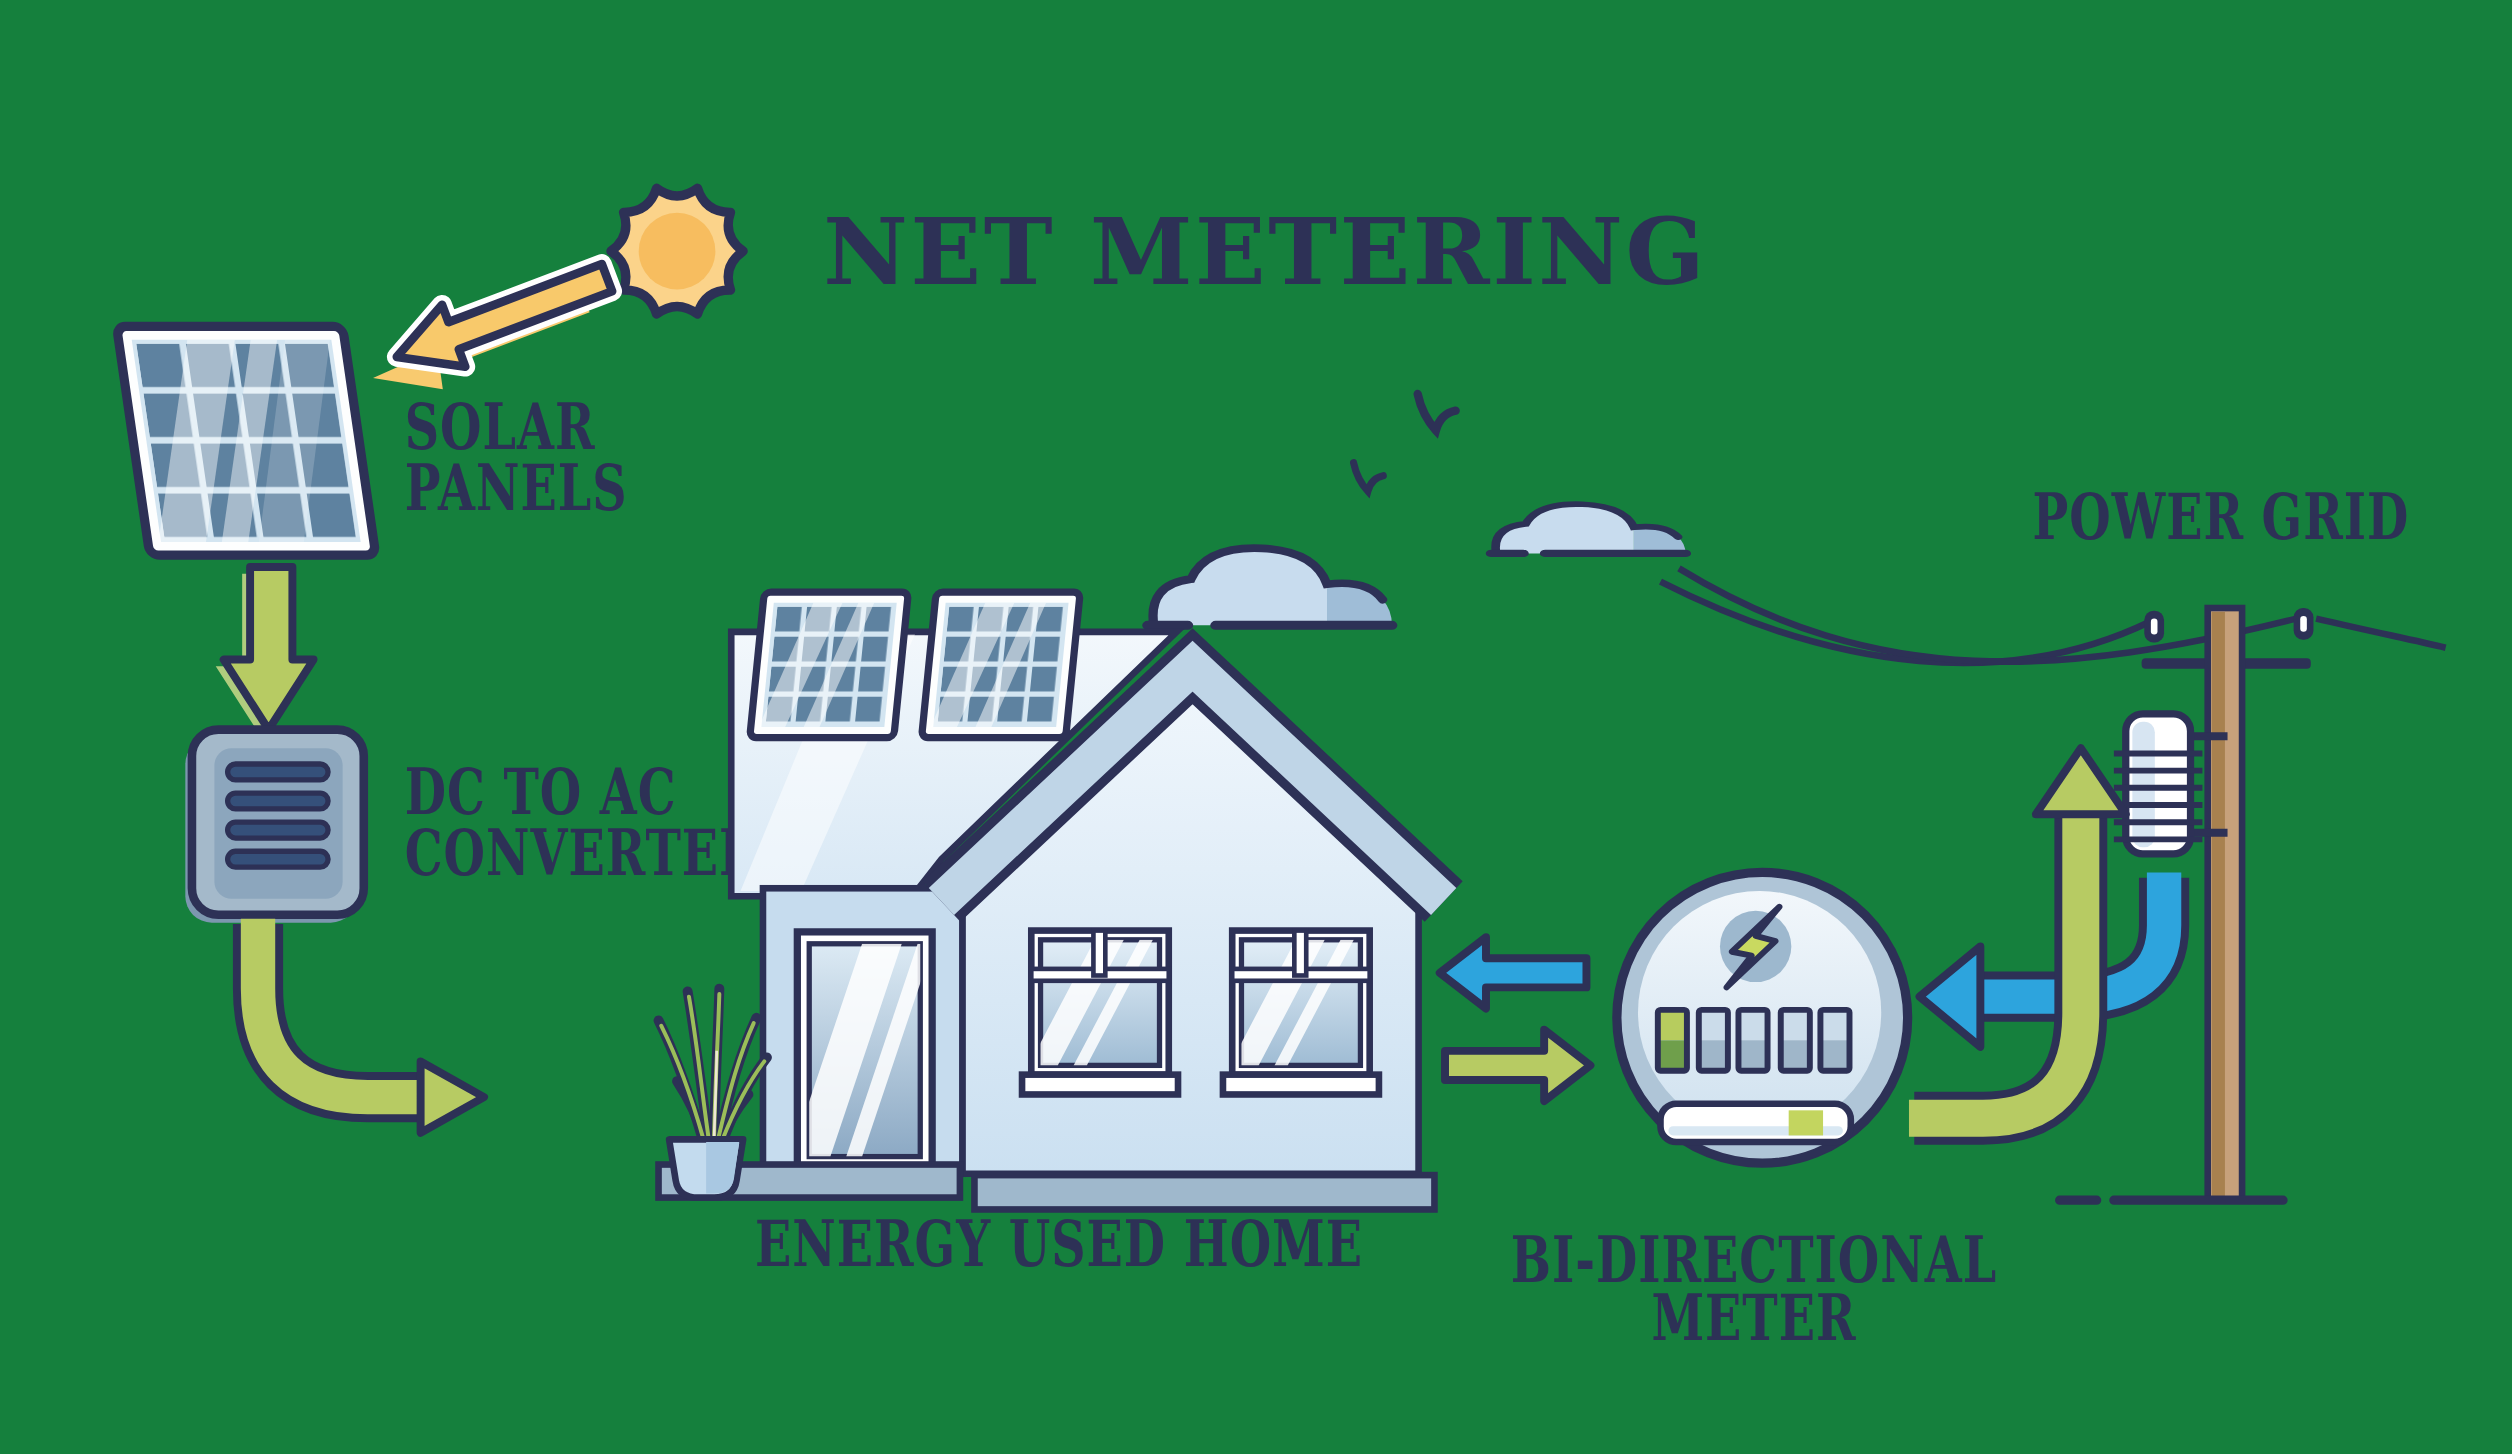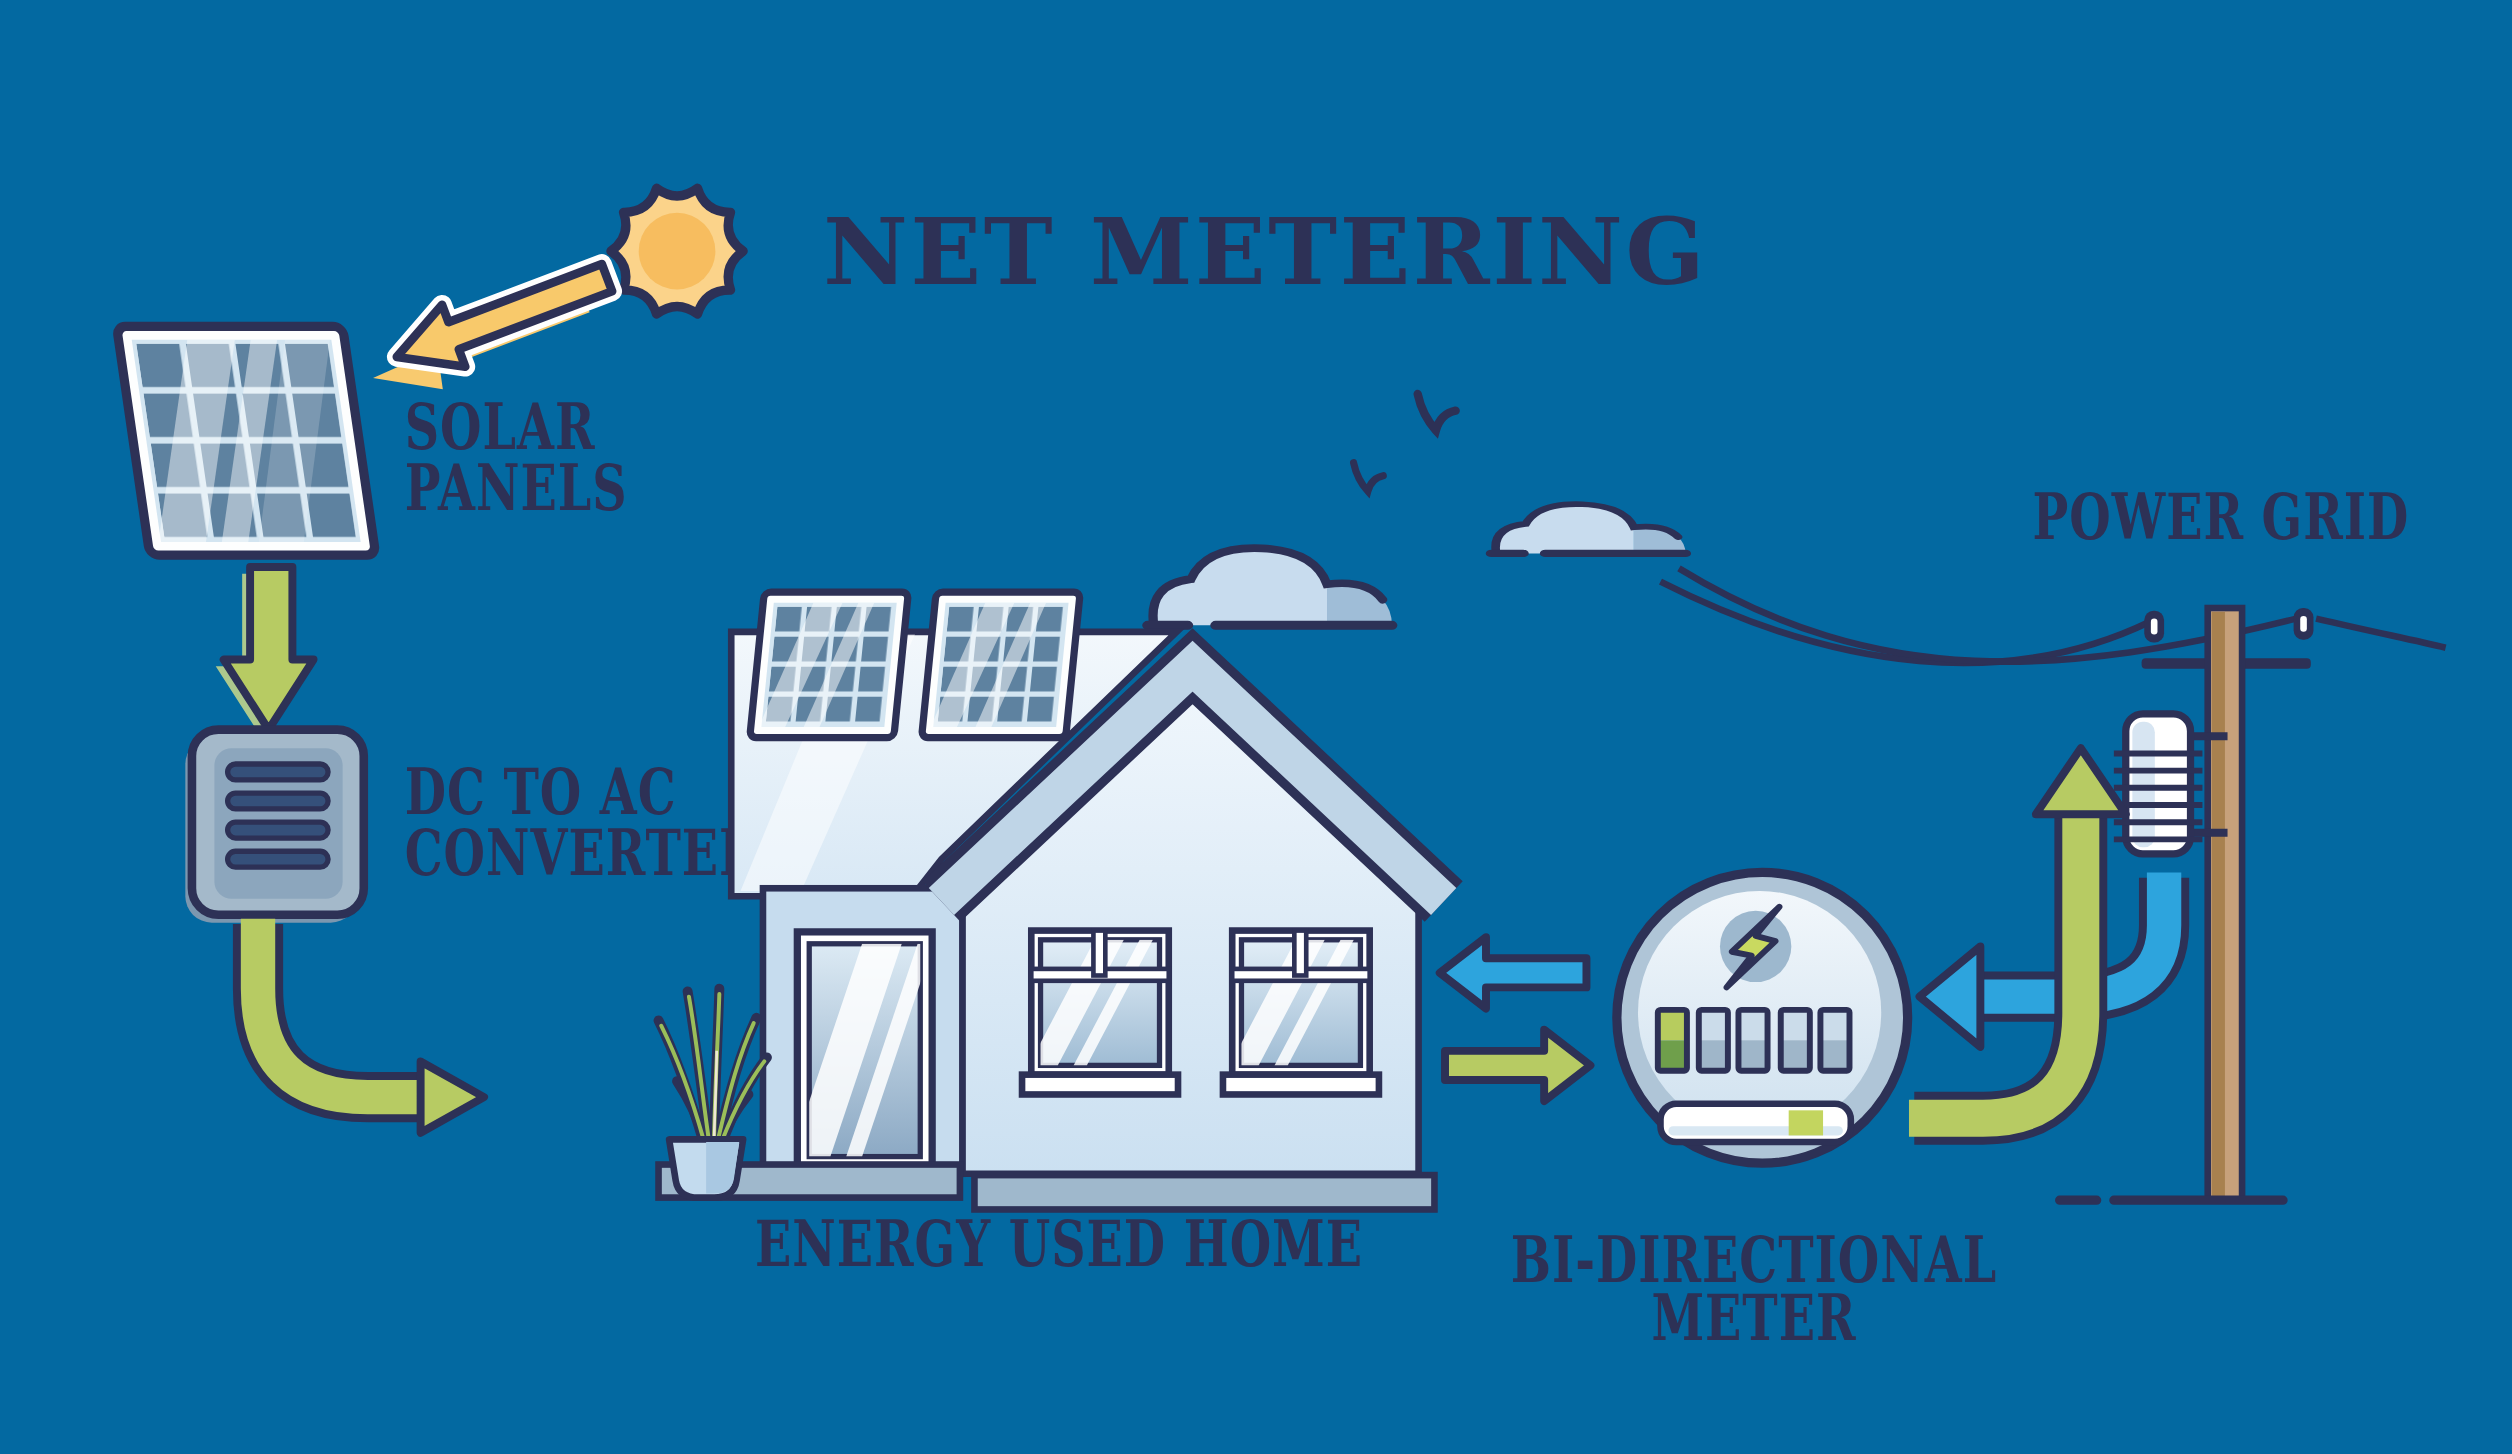--- a/index.html
+++ b/index.html
@@ -1,16 +1,16 @@
 <!DOCTYPE html>
 <html style="font-size:10.6px"><head>
 <meta charset="utf-8">
 <style>
   html,body{margin:0;padding:0;background:#ffffff;}
-  .stage{width:2512px;height:1454px;position:relative;background:#0369a1;overflow:hidden;}
+  .stage{width:2512px;height:1454px;position:relative;background:#15803d;overflow:hidden;}
   svg{display:block;}
   text{font-family:"DejaVu Serif","Liberation Serif",serif;font-weight:bold;fill:#2D3156;}
   .title{font-size:70px;letter-spacing:2px;}
   .lbl{font-size:48px;letter-spacing:1px;}
 </style>
 </head>
 <body>
 
 <div class="stage">
 <svg width="2512" height="1454" viewBox="0 0 1900 1100">

